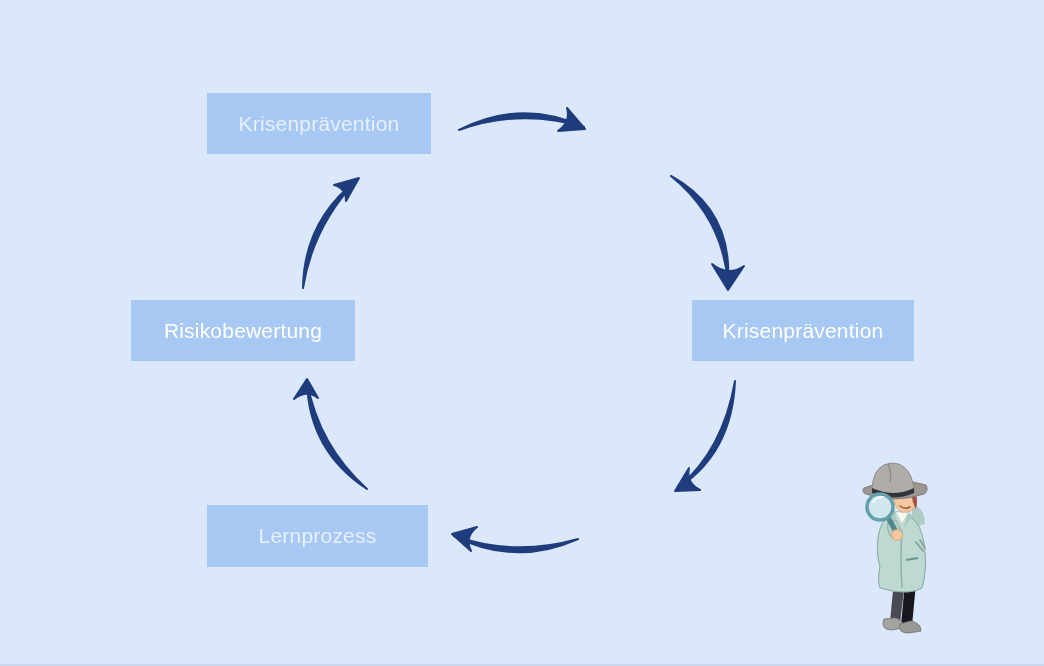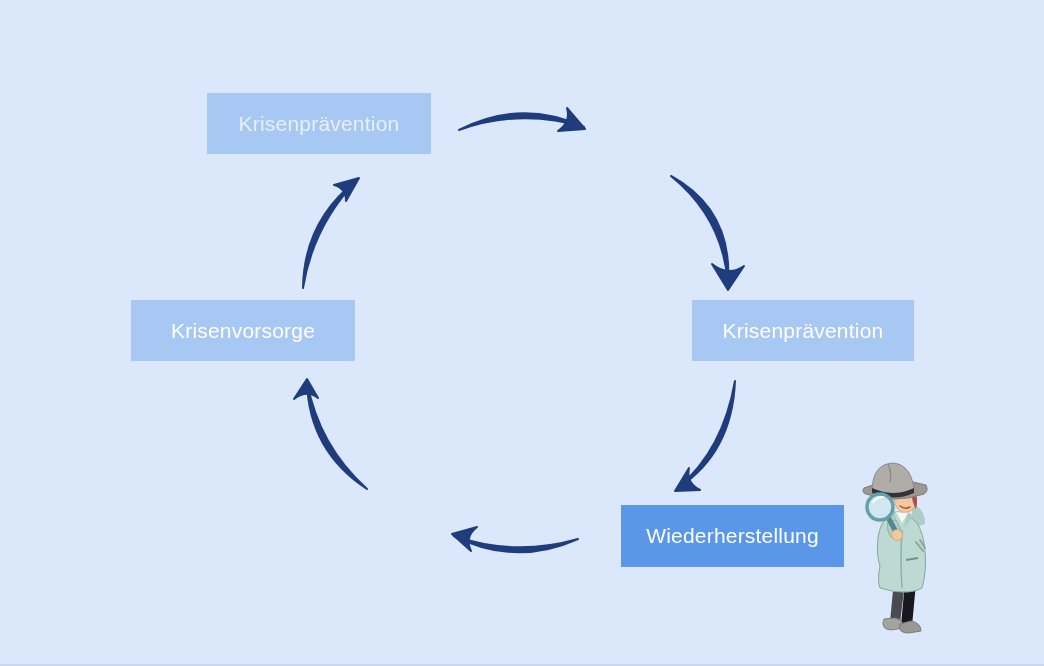--- a/index.html
+++ b/index.html
@@ -109,27 +109,27 @@
 
   <div class="node dim" style="left:207px;top:93px;width:224px;height:61px">
     <span class="node-label">Krisenprävention</span>
   </div>
 
 
   <div class="node" style="left:692px;top:300px;width:222px;height:61px">
     <span class="node-label">Krisenprävention</span>
   </div>
 
-  <div class="node active" style="left:621px;top:505px;width:223px;height:62px">
-    <span class="node-label">Wiederherstellung</span>
+
+  <div class="node dim" style="left:207px;top:505px;width:221px;height:62px">
+    <span class="node-label">Lernprozess</span>
   </div>
 
-
   <div class="node" style="left:131px;top:300px;width:224px;height:61px">
-    <span class="node-label">Krisenvorsorge</span>
+    <span class="node-label">Risikobewertung</span>
   </div>
 
   <svg class="detective" viewBox="0 0 94 190" aria-hidden="true">
 
     <g>
       <path d="M62 52 Q75 56 75 72 L62 76 Z" fill="#aecdc4"></path>
 
       <path d="M44 128 L40 170 L50 171 L55 130 Z" fill="#4a4a52"></path>
       <path d="M55 130 L51 173 L62 174 L66 131 Z" fill="#17171d"></path>
 

